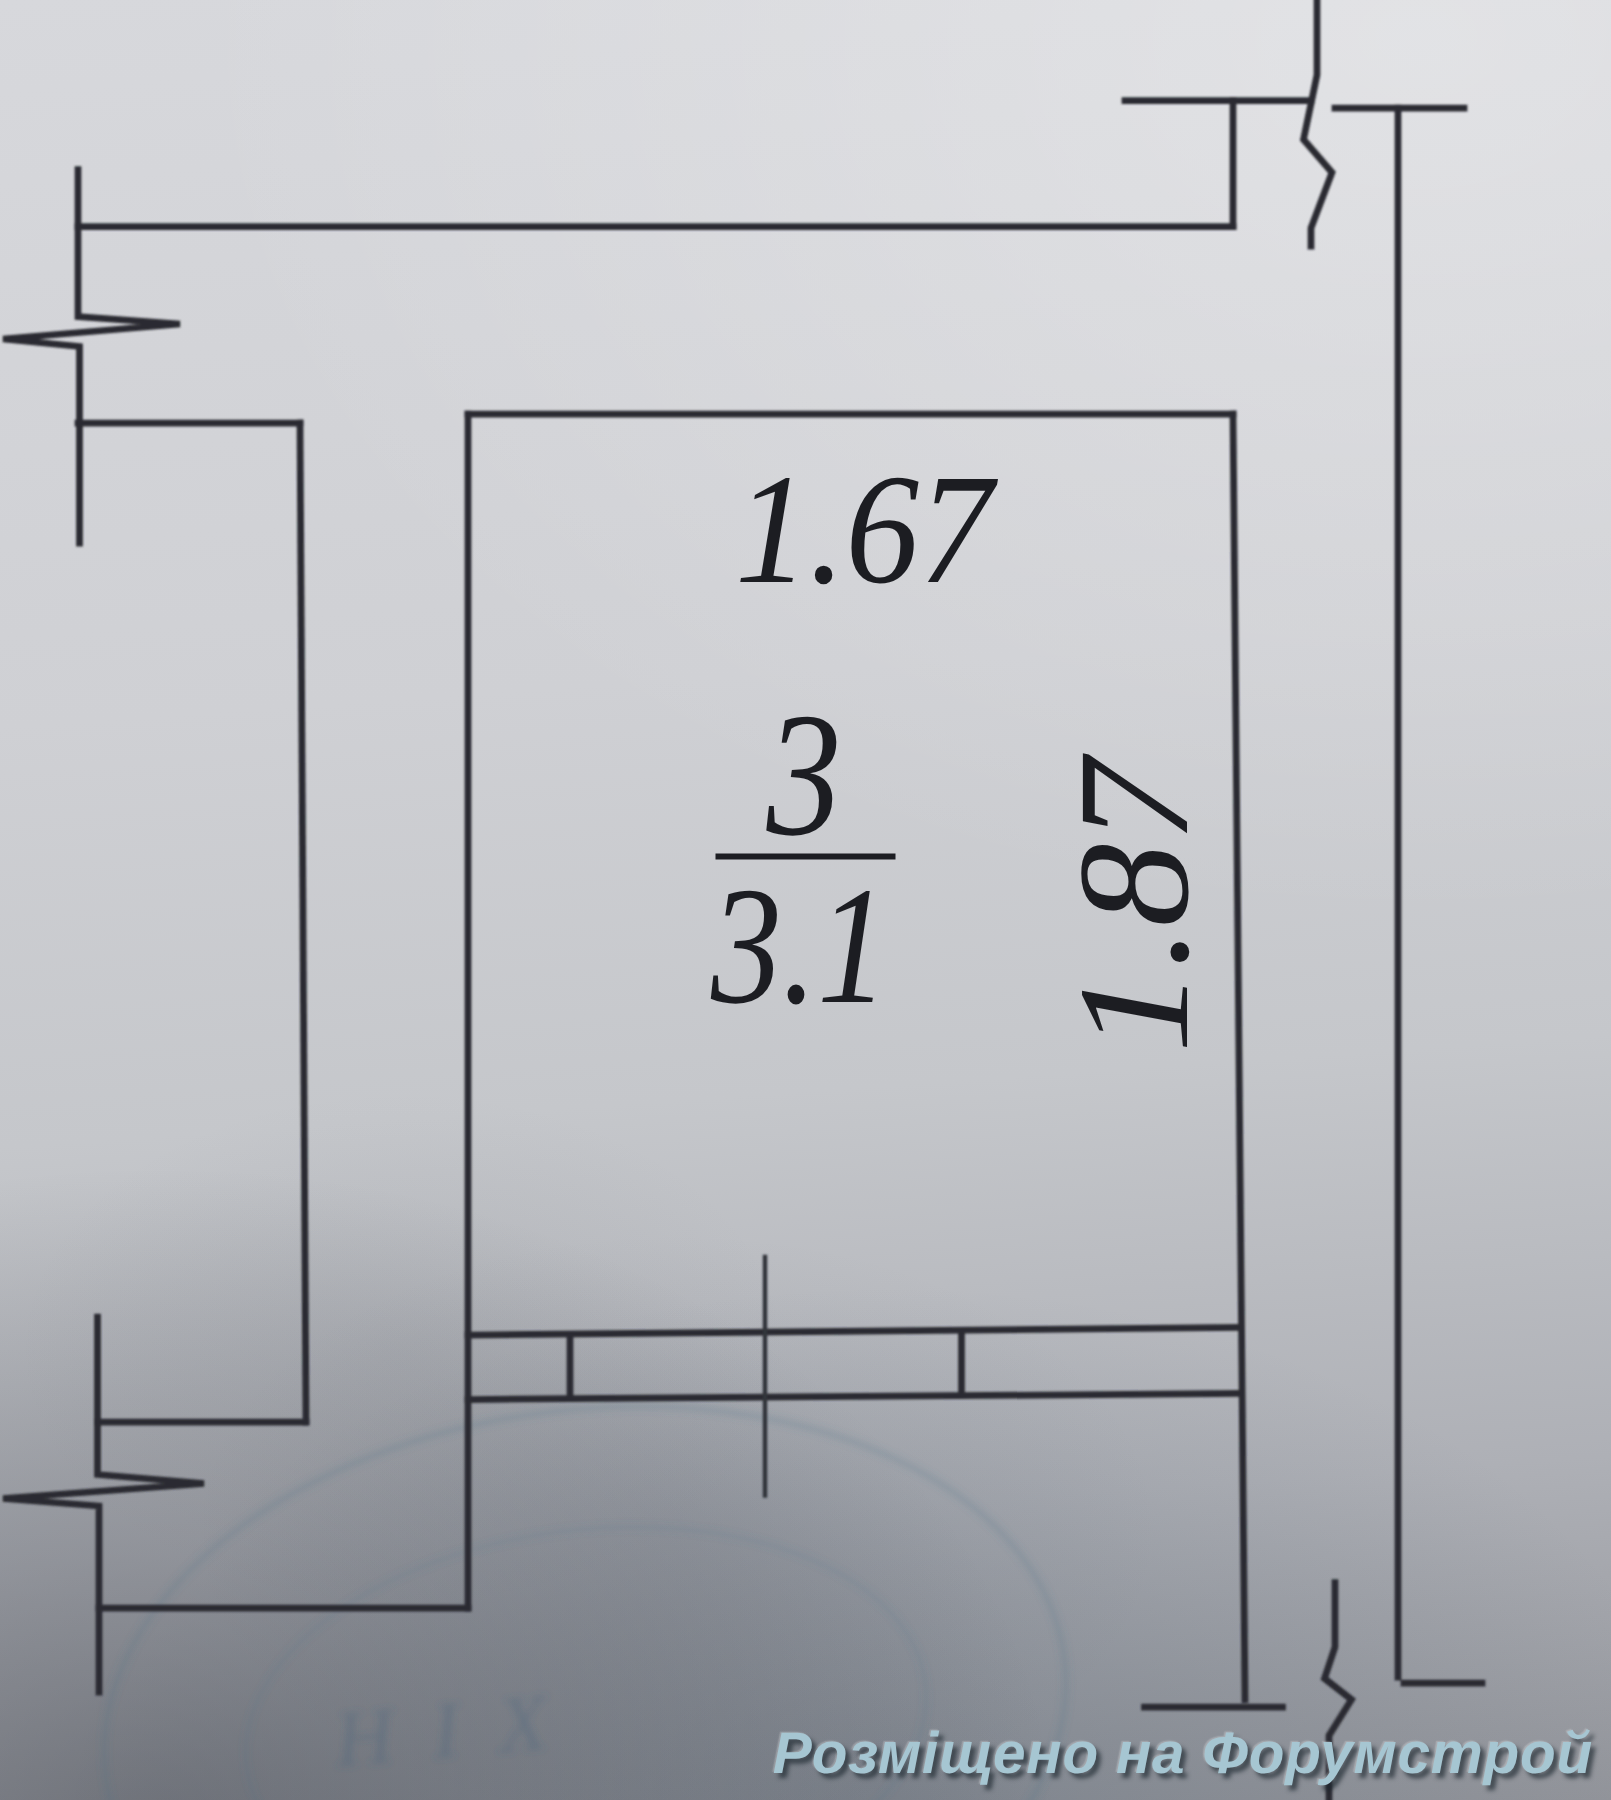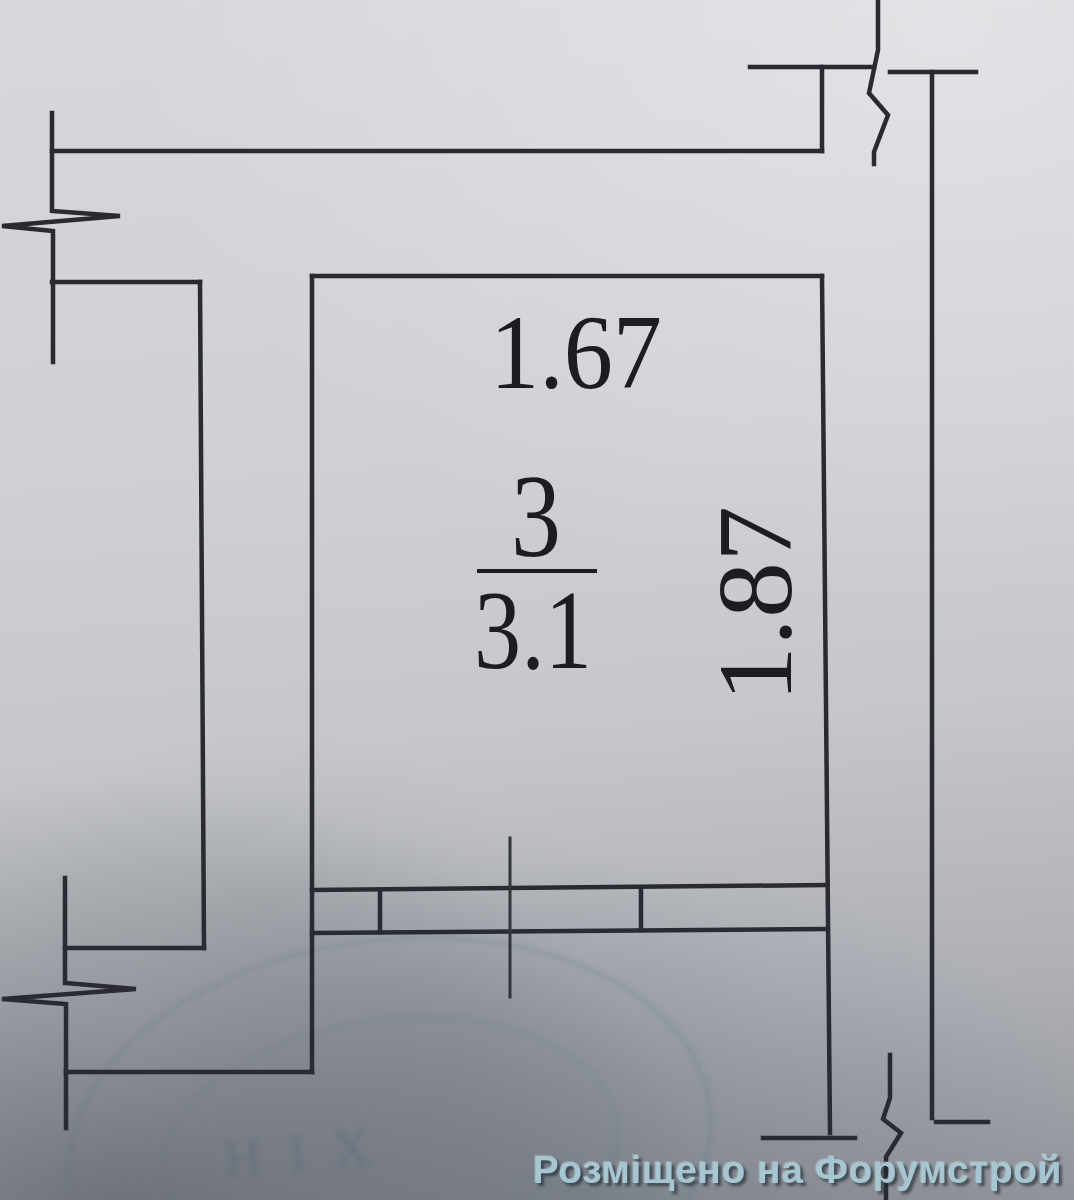--- a/index.html
+++ b/index.html
@@ -8,20 +8,21 @@
     width:1074px;height:1200px;
     overflow:hidden;
     background:
       radial-gradient(140% 90% at 88% 2%, rgba(255,255,255,0.30), rgba(255,255,255,0) 55%),
       radial-gradient(90% 60% at 10% 102%, rgba(44,49,59,0.40), rgba(44,49,59,0) 62%),
       radial-gradient(75% 45% at 55% 102%, rgba(66,82,98,0.30), rgba(66,82,98,0) 68%),
       radial-gradient(40% 22% at 42% 85%, rgba(88,93,103,0.15), rgba(88,93,103,0) 75%),
       radial-gradient(30% 18% at 25% 75%, rgba(95,100,108,0.10), rgba(95,100,108,0) 80%),
       linear-gradient(176deg,#d7d8dc 0%,#cfd0d4 38%,#c5c7cb 60%,#aeb0b6 82%,#94969c 100%);
     font-family:"Liberation Sans", sans-serif;
+    font-style:italic;
   }
   svg.plan{position:absolute;left:0;top:0;}
   .ink{stroke:#2a2b30;stroke-width:4.5;fill:none;stroke-linecap:square;stroke-linejoin:miter;}
   .ink-thin{stroke:#33343a;stroke-width:3;fill:none;stroke-linecap:square;}
   .dim-text{font-family:"Liberation Serif", serif;fill:#1c1d22;}
   .stamp-arc{fill:none;}
   .stamp-letters{
     font-family:"Liberation Serif", serif;
     fill:rgba(64,96,122,0.30);
   }

